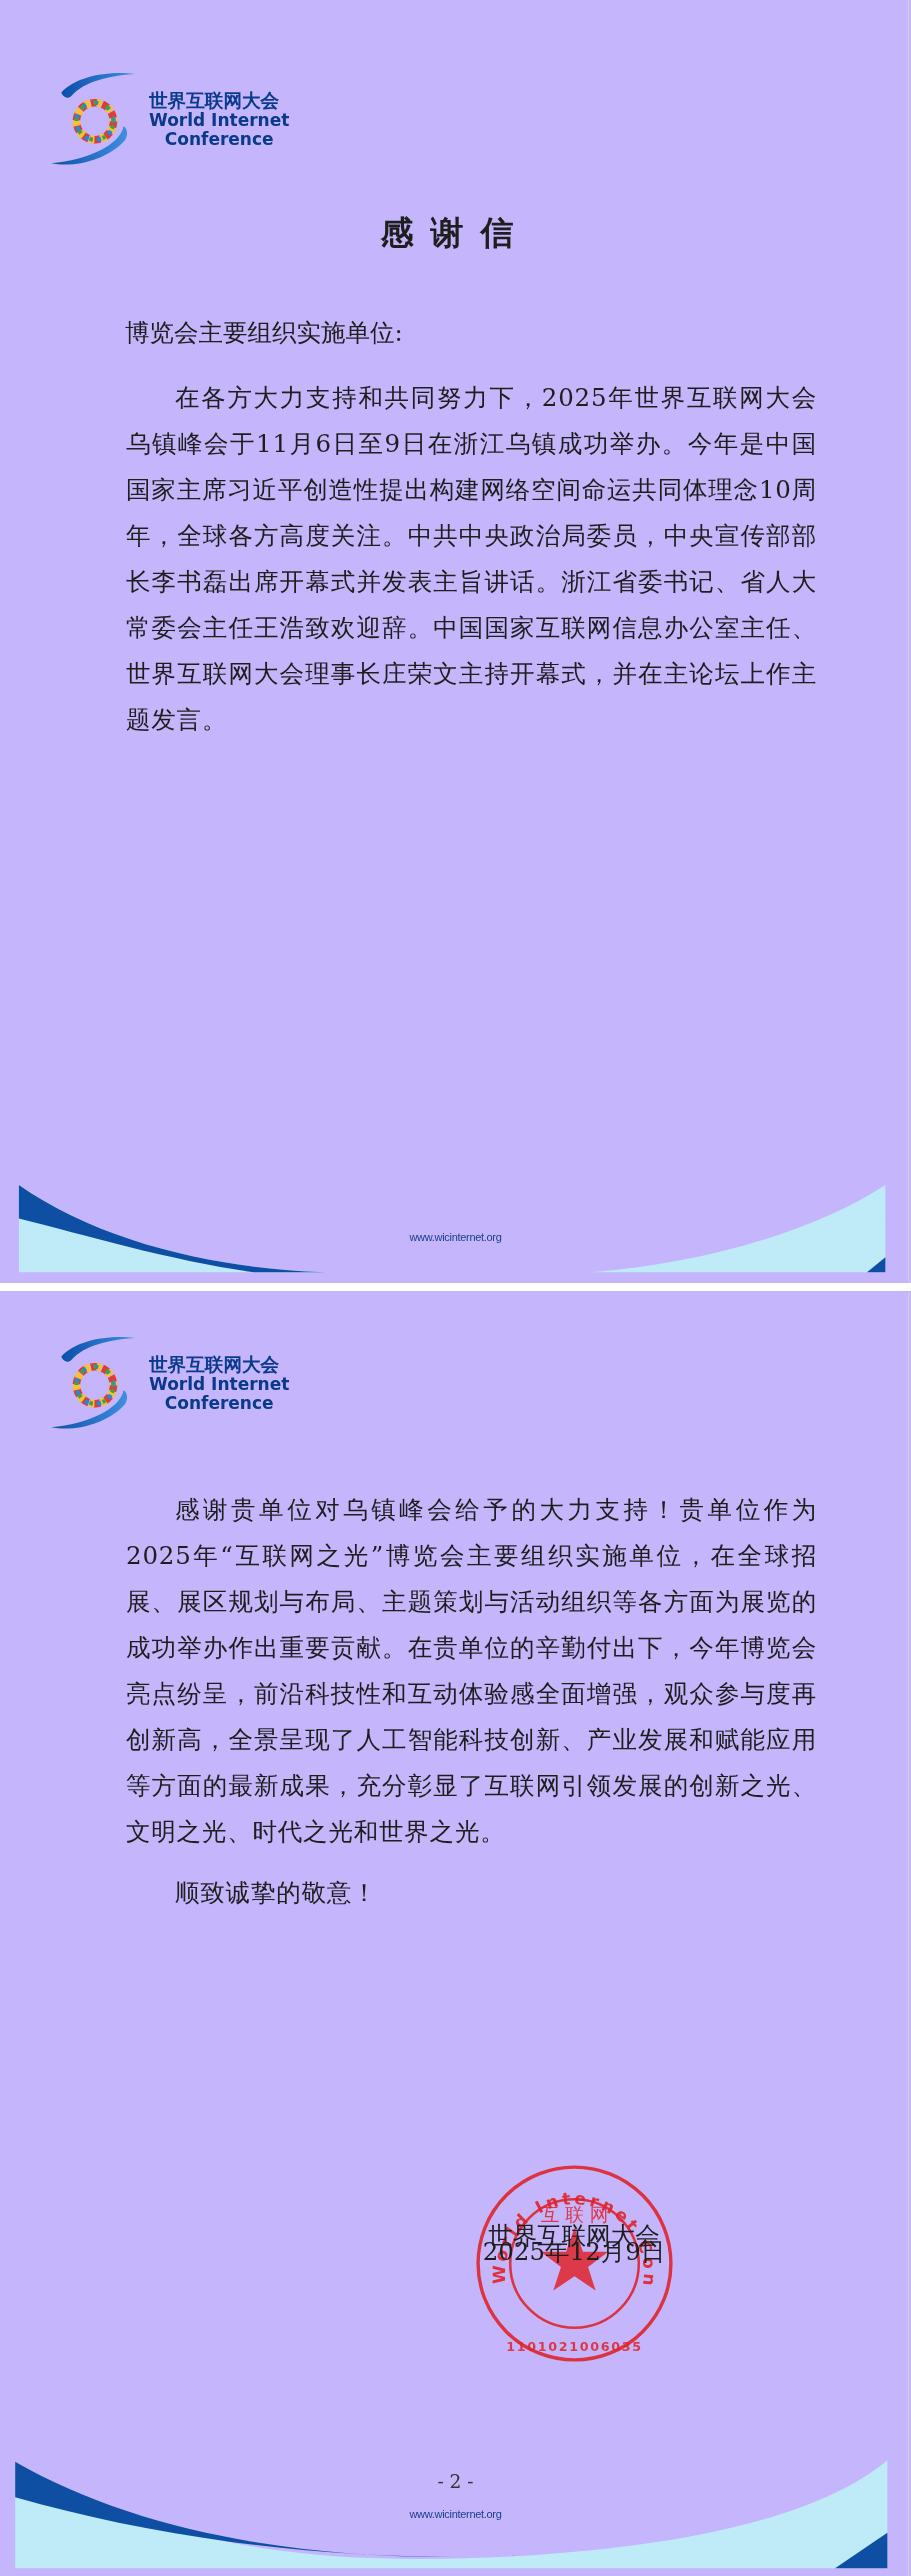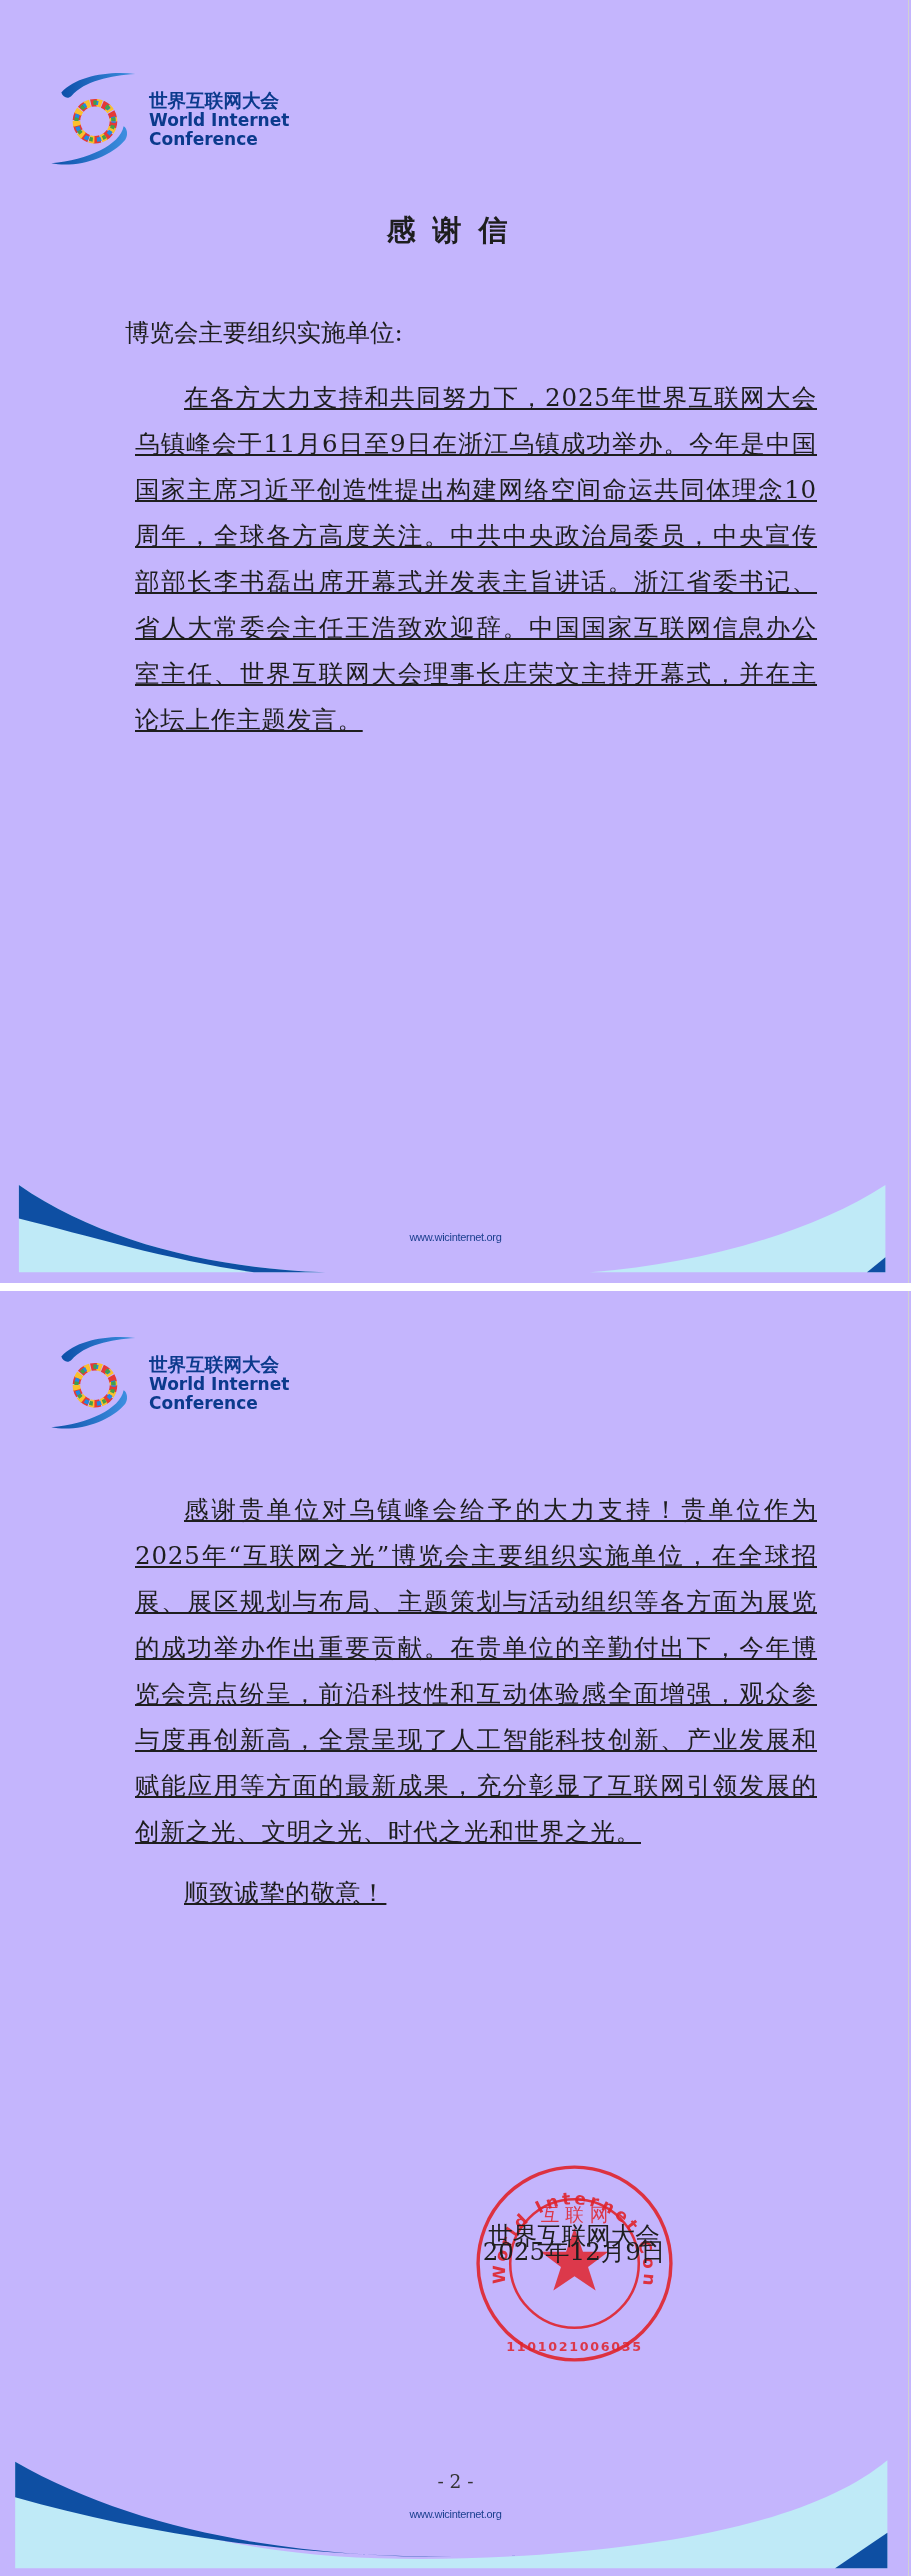--- a/index.html
+++ b/index.html
@@ -7,26 +7,26 @@
          font-family: "DejaVu Serif", "Liberation Serif", serif; color: #1e1e1e; }
   .page { position: absolute; left: 0; width: 911px; background: #c4b5fd; }
   .page1 { top: 0; height: 1283px; }
   .page2 { top: 1291px; height: 1285px; }
   .scan-edge { position: absolute; right: 1.7px; width: 1.7px; background: #d0d0d0; }
 
   .logo { position: absolute; left: 51px; display: flex; align-items: center; }
   .logo-mark { width: 93px; height: 101px; position: relative; }
   .logo-text { margin-left: 5px; color: #0b3a8c; font-family: "DejaVu Sans", "Liberation Sans", sans-serif; font-weight: bold; line-height: 1.08; }
   .logo-cn { font-size: 18.6px; letter-spacing: 0px; }
-  .logo-en { font-size: 17px; }
+  .logo-en { font-size: 17px; text-align: center; }
 
-  .title { position: absolute; left: 0; width: 911px; text-align: center; font-size: 29px; font-weight: bold; letter-spacing: 17px; font-family: "DejaVu Sans", "Liberation Sans", sans-serif; }
+  .title { position: absolute; left: 0; width: 911px; text-align: center; font-size: 33px; font-weight: bold; letter-spacing: 17px; font-family: "DejaVu Sans", "Liberation Sans", sans-serif; }
 
   .text-block { position: absolute; left: 125px; width: 692px; font-size: 24.5px; line-height: 46px; text-align: justify; letter-spacing: 0.8px; }
-  .text-block p { margin: 0 0 15px 10px; text-indent: 2em; text-decoration: underline; }
+  .text-block p { margin: 0 0 15px 1px; text-indent: 2em; }
   .salutation { position: absolute; left: 125px; font-size: 24.5px; }
 
   .footer-url { position: absolute; left: 0; width: 911px; text-align: center; font-family: Liberation Sans, sans-serif; font-size: 11px; color: #1b3f8e; letter-spacing: -0.3px; }
   .page-num { position: absolute; left: 0; width: 911px; text-align: center; font-size: 18.6px; color: #333; }
 
   .signature { position: absolute; font-size: 24.5px; text-align: center; color: #1e1e1e; }
   .seal { position: absolute; }
   svg { display: block; }
 </style>
 </head>

